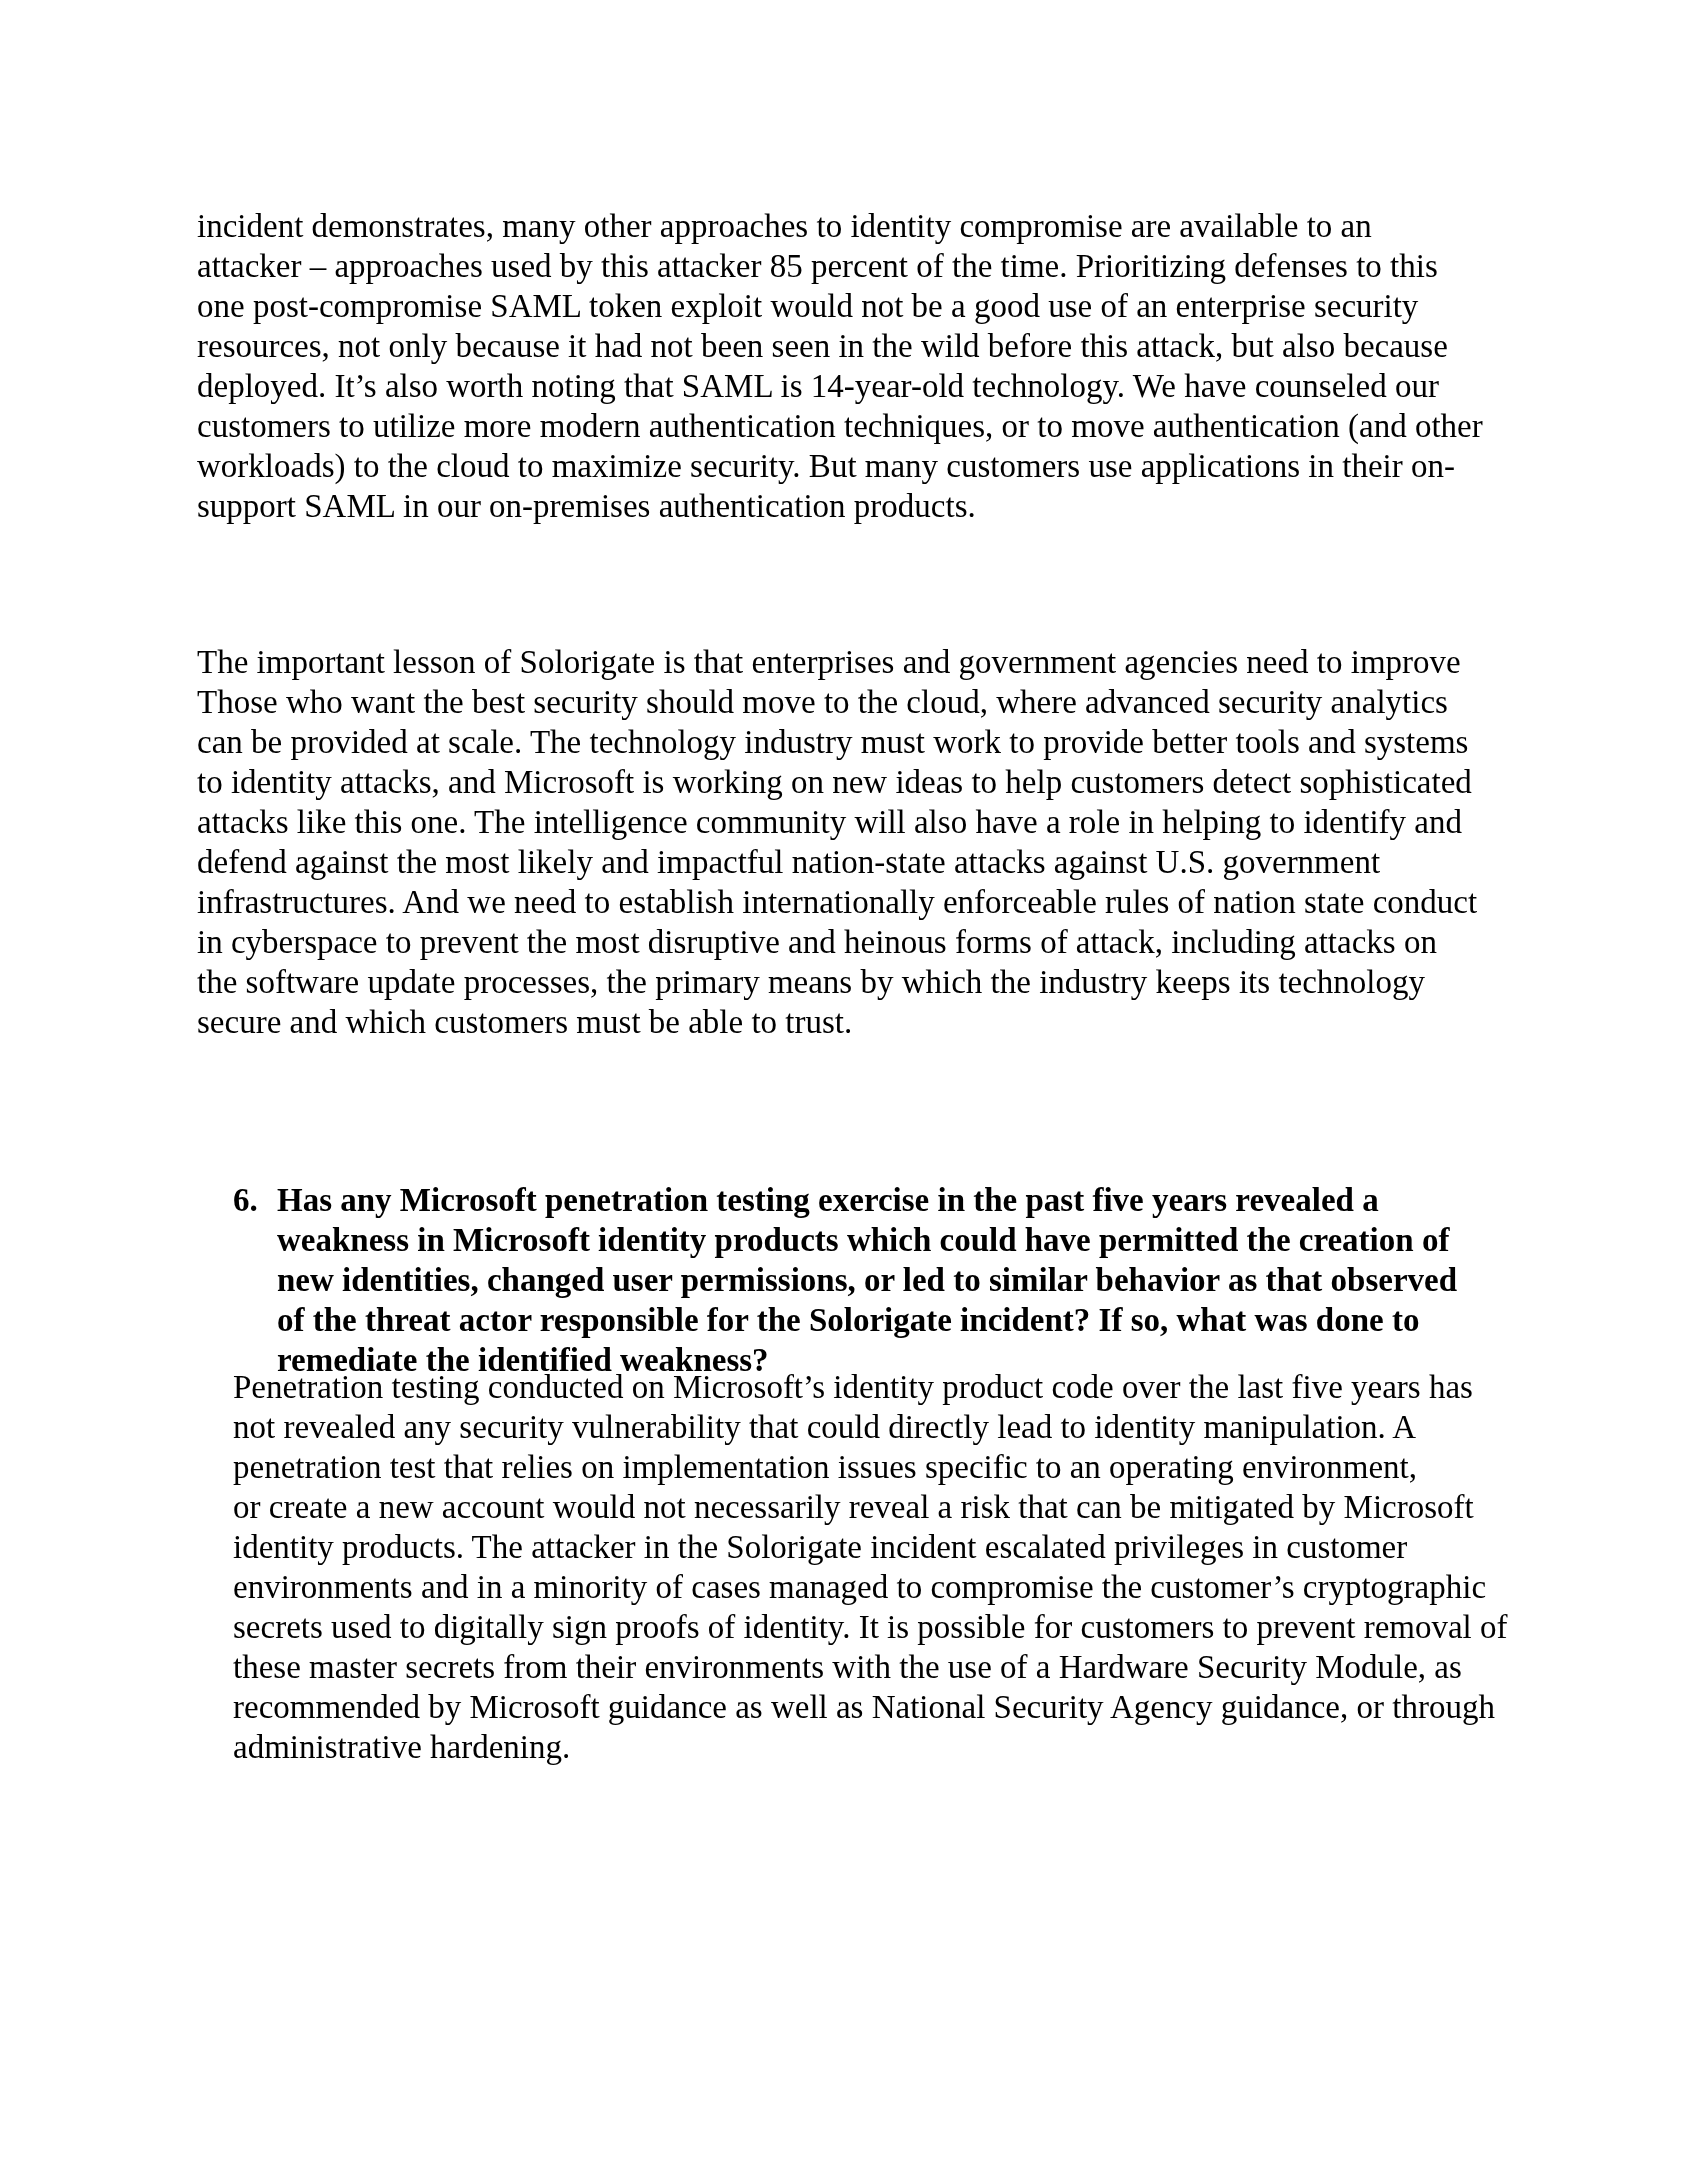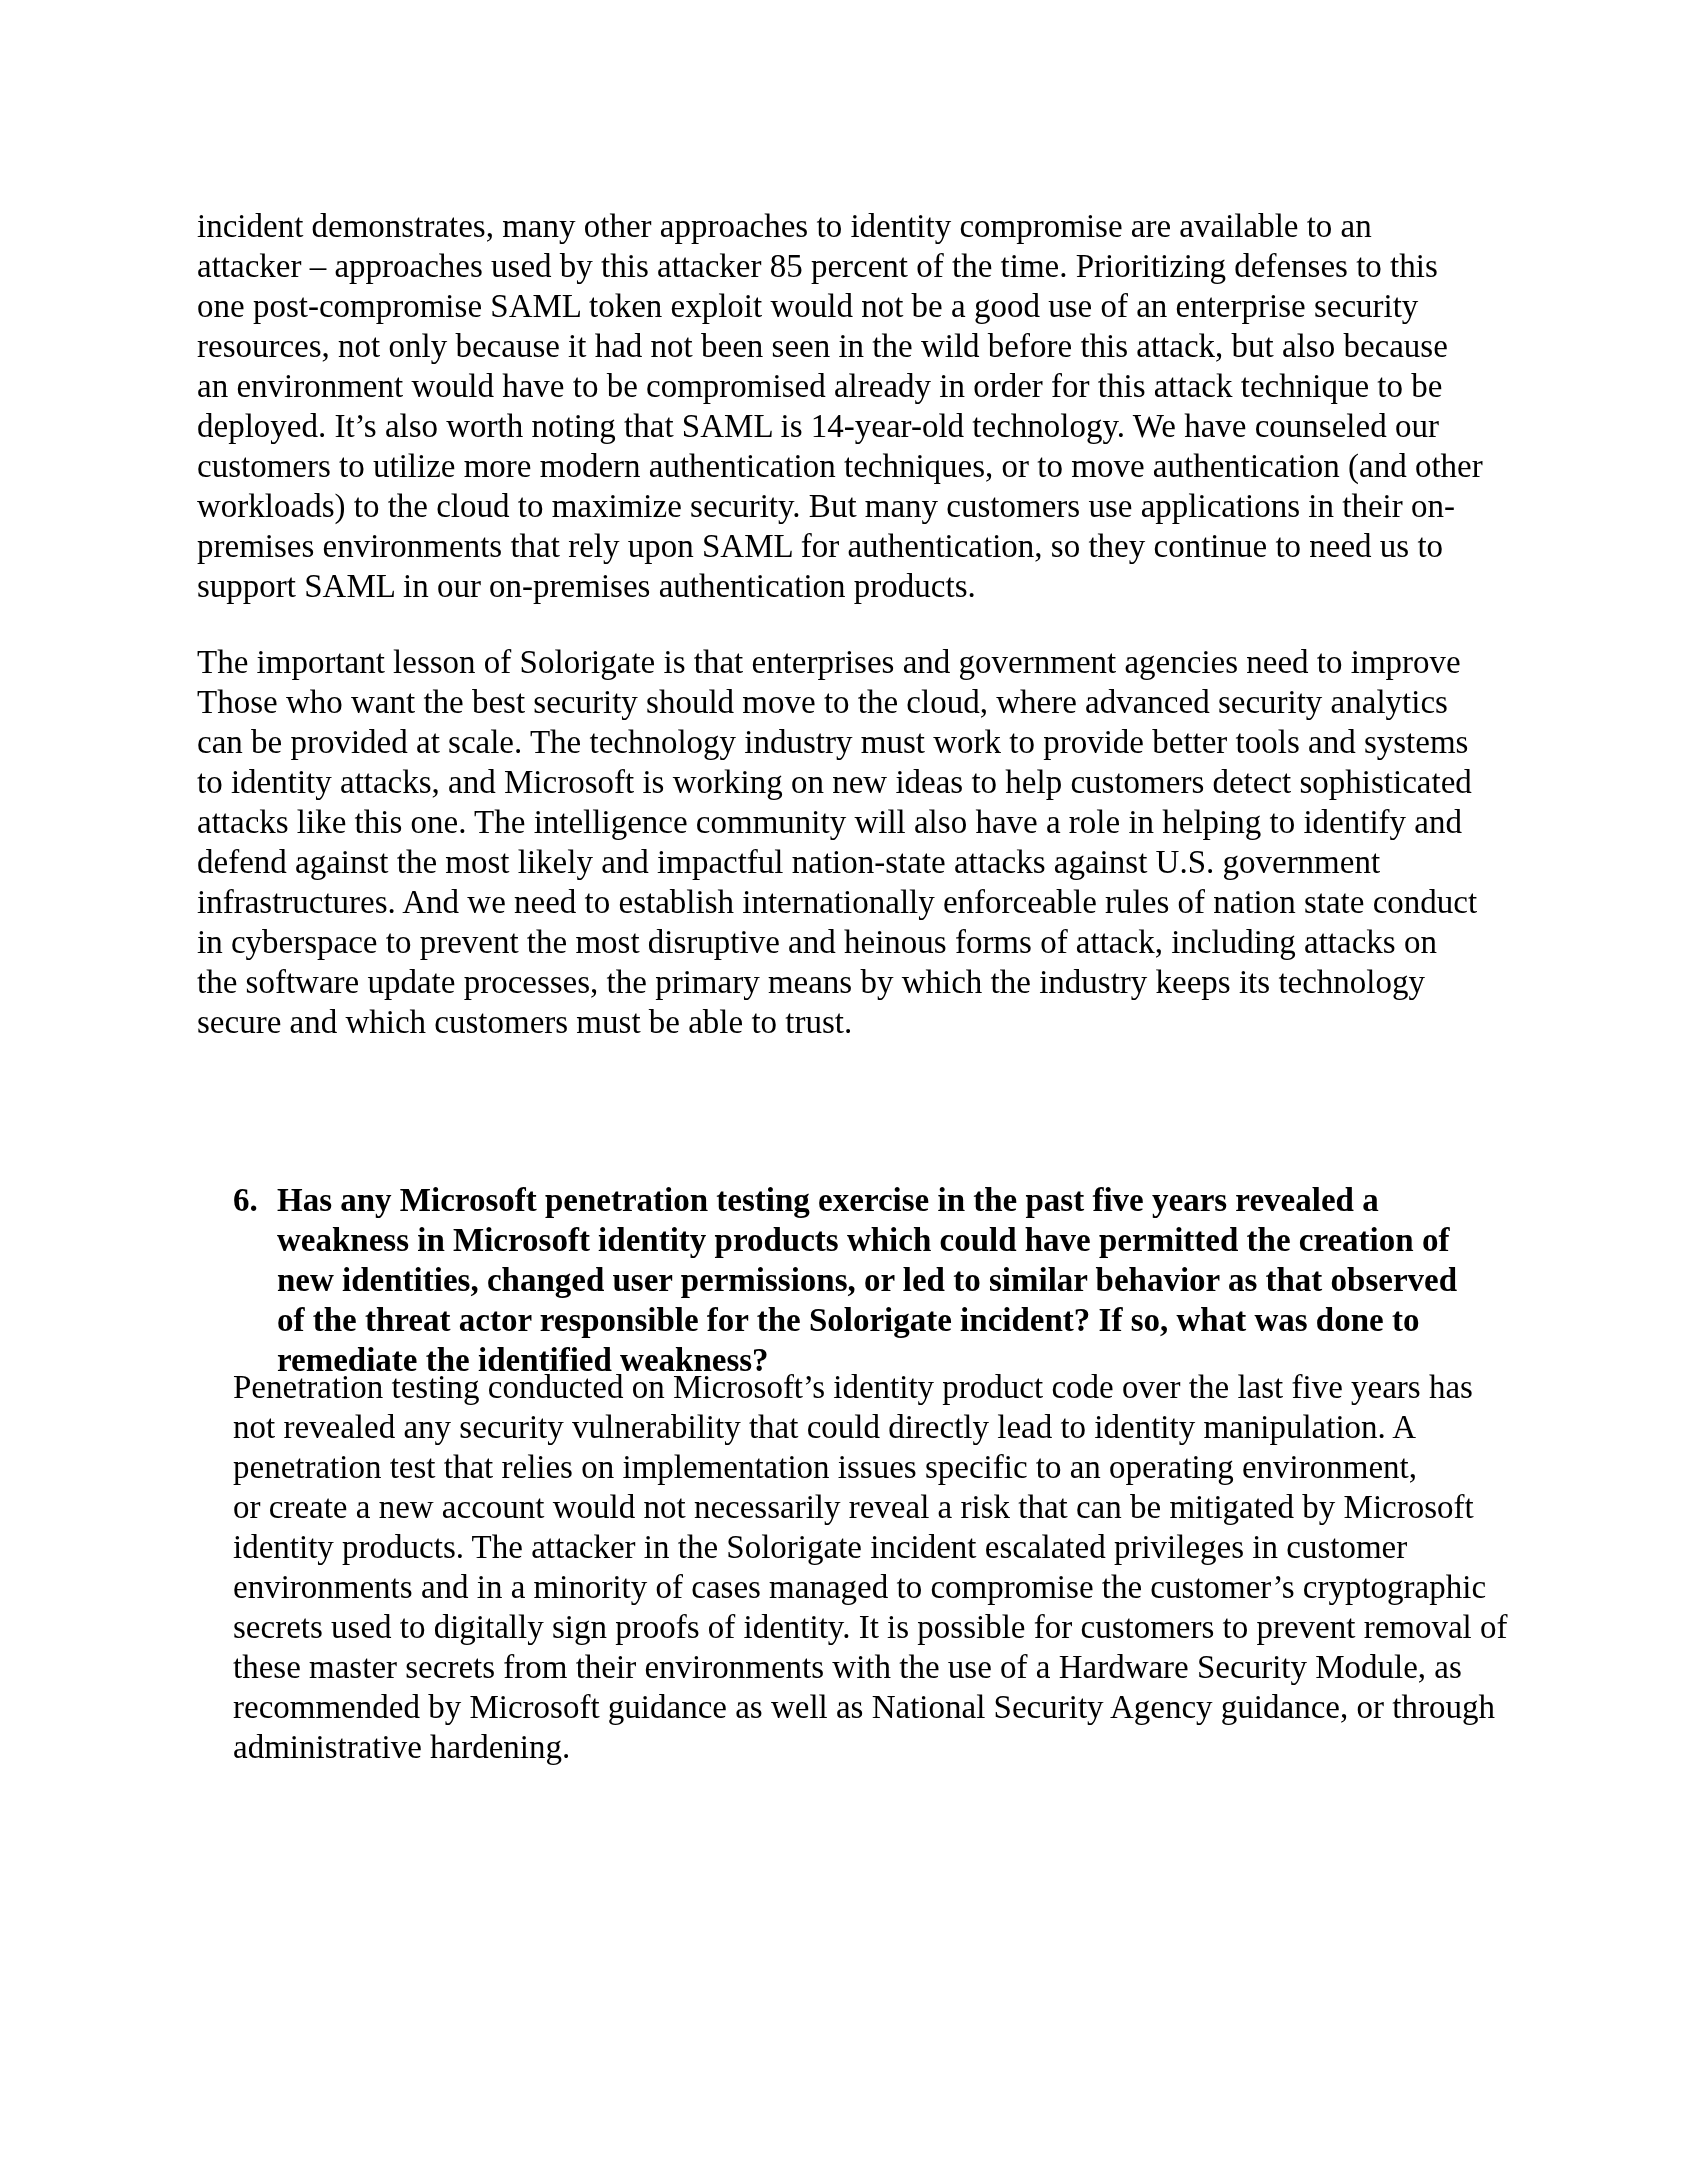--- a/index.html
+++ b/index.html
@@ -39,25 +39,23 @@
 </head>
 <body>
 
 <div class="page">
 
   <div class="para" id="p1">
     <span class="line">incident demonstrates, many other approaches to identity compromise are available to an</span>
     <span class="line">attacker – approaches used by this attacker 85 percent of the time. Prioritizing defenses to this</span>
     <span class="line">one post-compromise SAML token exploit would not be a good use of an enterprise security</span>
     <span class="line">resources, not only because it had not been seen in the wild before this attack, but also because</span>
-    <span class="line">an environment would have to be compromised already in order for this attack technique to be</span>
     <span class="line">deployed. It’s also worth noting that SAML is 14-year-old technology. We have counseled our</span>
     <span class="line">customers to utilize more modern authentication techniques, or to move authentication (and other</span>
     <span class="line">workloads) to the cloud to maximize security. But many customers use applications in their on-</span>
-    <span class="line">premises environments that rely upon SAML for authentication, so they continue to need us to</span>
     <span class="line">support SAML in our on-premises authentication products.</span>
   </div>
 
   <div class="para" id="p2">
     <span class="line">The important lesson of Solorigate is that enterprises and government agencies need to improve</span>
     <span class="line">Those who want the best security should move to the cloud, where advanced security analytics</span>
     <span class="line">can be provided at scale. The technology industry must work to provide better tools and systems</span>
     <span class="line">to identity attacks, and Microsoft is working on new ideas to help customers detect sophisticated</span>
     <span class="line">attacks like this one. The intelligence community will also have a role in helping to identify and</span>
     <span class="line">defend against the most likely and impactful nation-state attacks against U.S. government</span>

